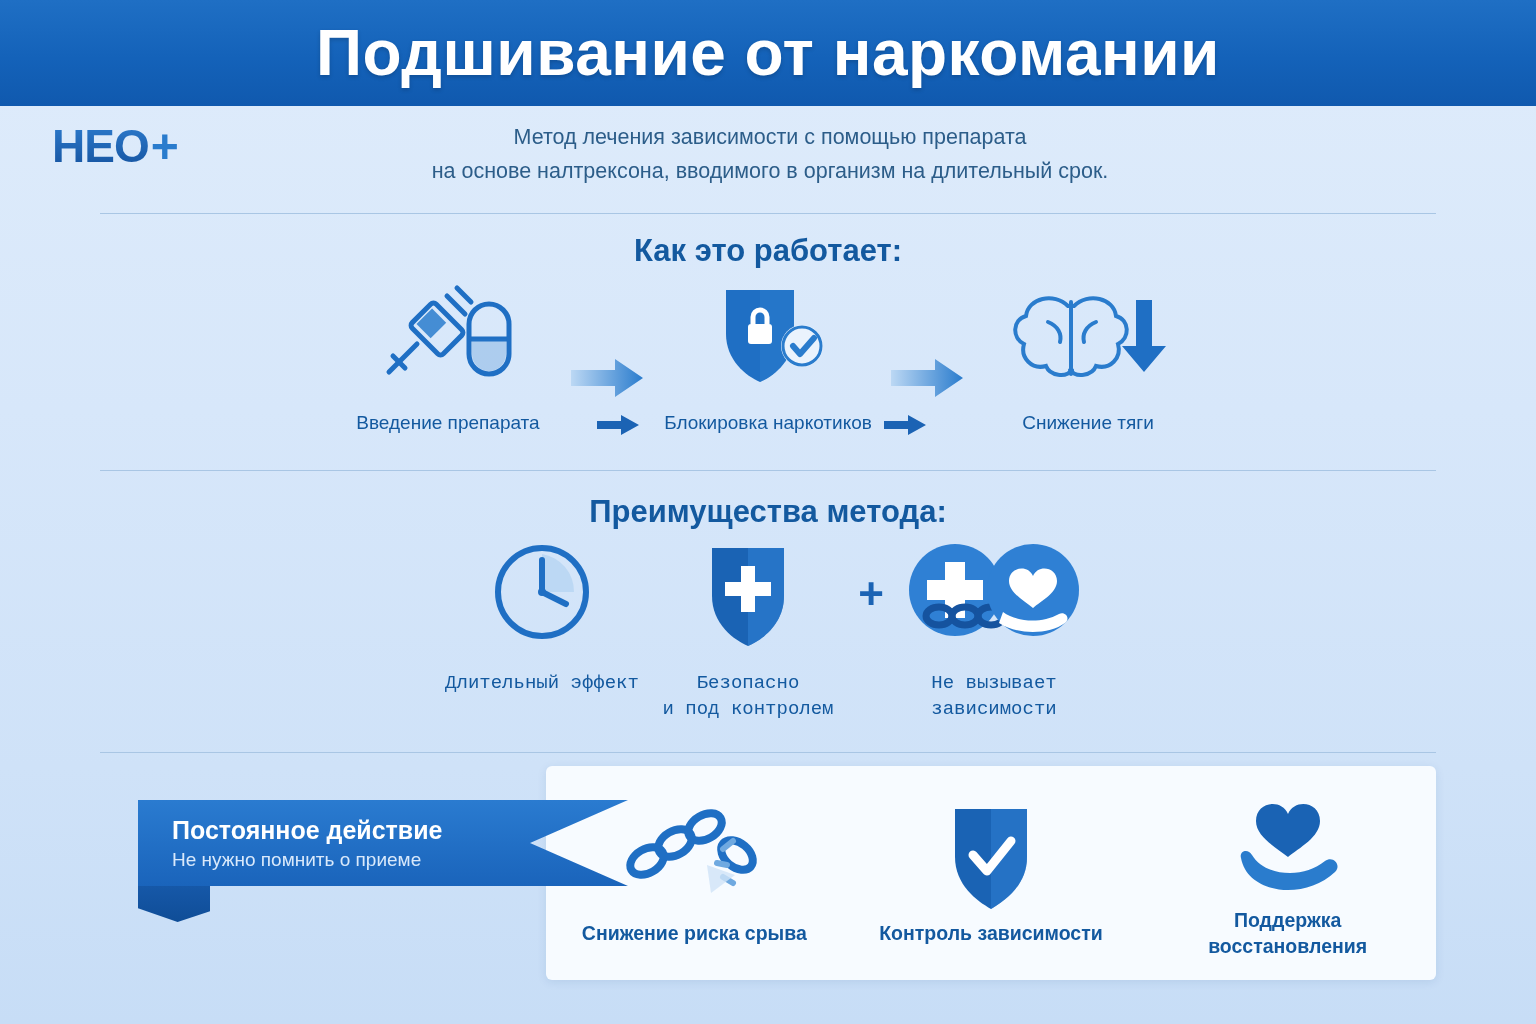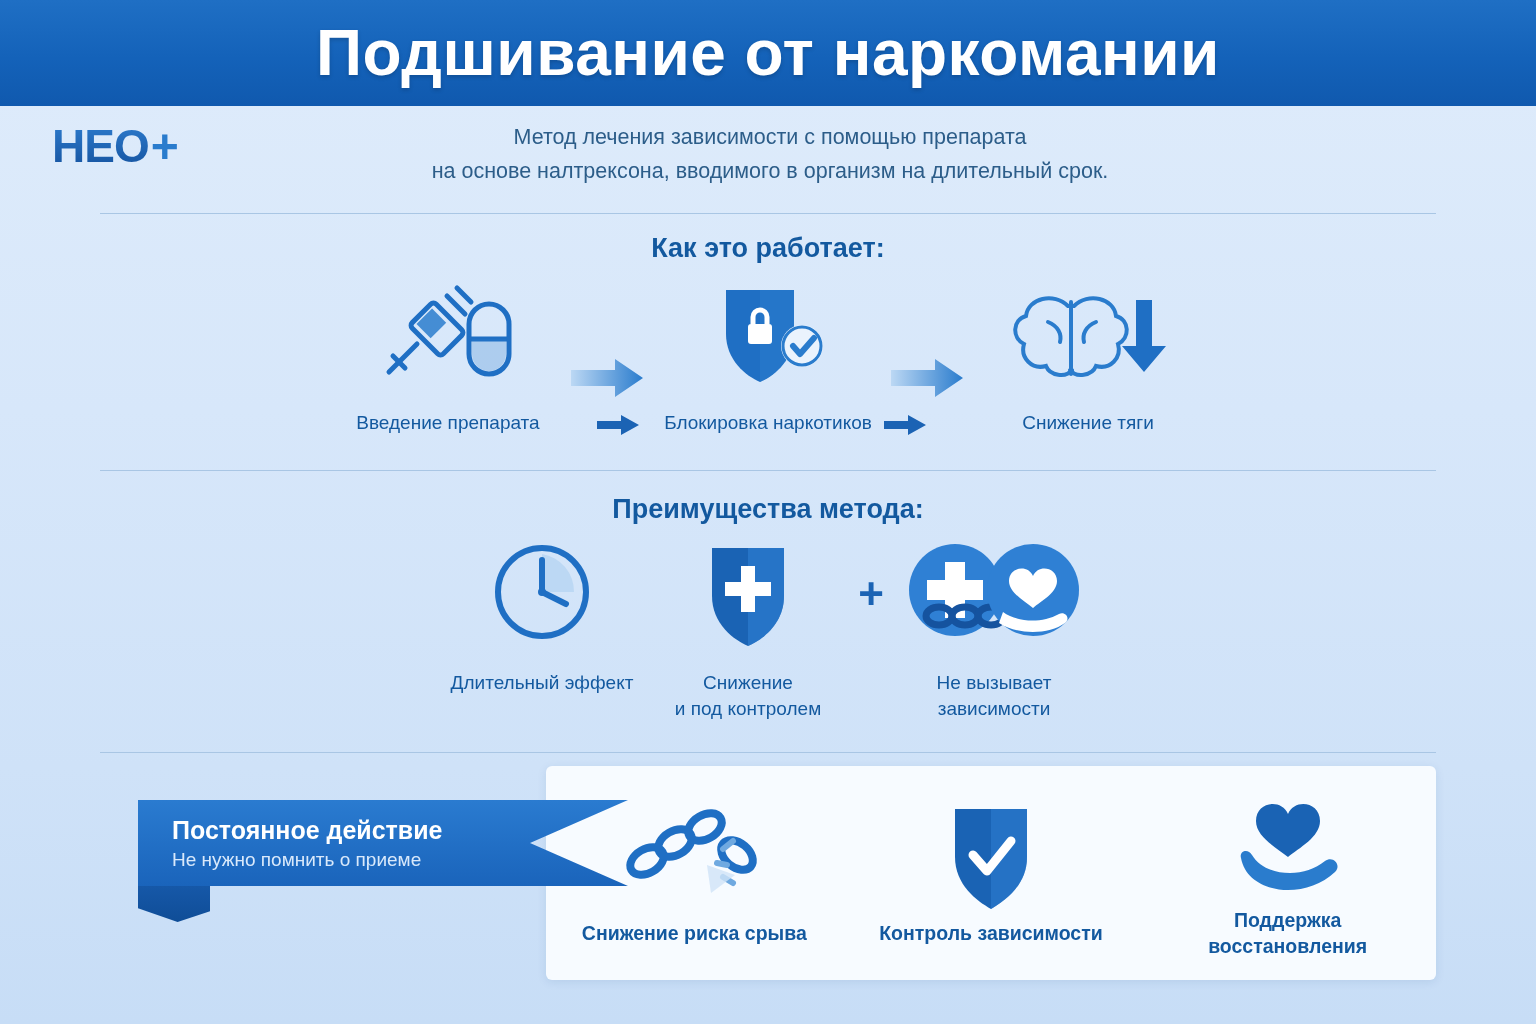--- a/index.html
+++ b/index.html
@@ -60,21 +60,21 @@
   .divider {
     position: absolute; left: 100px; width: 1336px; height: 1px;
     background: #a9c6e4;
   }
   #div1 { top: 213px; }
   #div2 { top: 470px; }
   #div3 { top: 752px; }
 
   .section-title {
     position: absolute; width: 1536px; text-align: center;
-    color: #13599f; font-size: 27px; font-weight: bold;
+    color: #13599f; font-size: 31px; font-weight: bold;
   }
   #t1 { top: 233px; }
   #t2 { top: 494px; }
 
   
   .how-row {
     position: absolute; top: 278px; left: 0; width: 1536px;
     display: flex; justify-content: center; align-items: flex-end;
   }
   .how-step { width: 236px; display: flex; flex-direction: column; align-items: center; }
@@ -87,21 +87,21 @@
   
   .benefit-row {
     position: absolute; top: 540px; left: 0; width: 1536px;
     display: flex; justify-content: center; align-items: flex-start;
   }
   .benefit {
     width: 206px; display: flex; flex-direction: column; align-items: center;
   }
   .benefit-icon { height: 108px; display: flex; align-items: flex-start; justify-content: center; }
   .benefit-label {
-    margin-top: 22px; color: #13599f; font-size: 19px; text-align: center; line-height: 26px;
+    margin-top: 22px; color: #13599f; font-size: 19px; text-align: center; line-height: 26px; font-family: Liberation Mono, monospace;
   }
   .plus-sign {
     width: 40px; height: 108px; display: flex; align-items: center; justify-content: center;
     color: #1b63b4; font-size: 44px; font-weight: bold;
   }
 
   
   .bottom-card {
     position: absolute; left: 546px; top: 766px;
     width: 890px; height: 214px;
@@ -277,21 +277,21 @@
 
     <div class="benefit">
       <div class="benefit-icon">
         <svg width="104" height="108" viewBox="0 0 104 108">
           <path d="M16 8 h72 v48 c0 28 -22 44 -36 50 -14 -6 -36 -22 -36 -50 z" fill="#1a63b4"></path>
           <path d="M52 8 h36 v48 c0 28 -22 44 -36 50 z" fill="#2f80d4" opacity="0.6"></path>
           <path d="M45 26 h14 v16 h16 v14 h-16 v16 h-14 v-16 h-16 v-14 h16 z" fill="#ffffff"></path>
         </svg>
       </div>
       <div class="benefit-label">
-        <div>Снижение</div>
+        <div>Безопасно</div>
         <div>и под контролем</div>
       </div>
     </div>
 
 
 
     <div class="plus-sign">+</div>
 
     <div class="benefit">
       <div class="benefit-icon">

